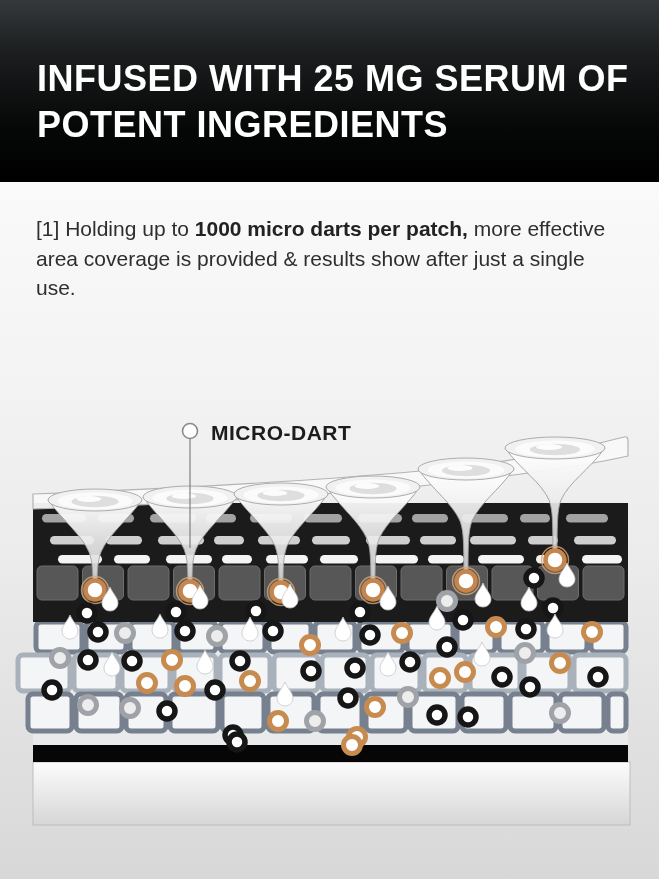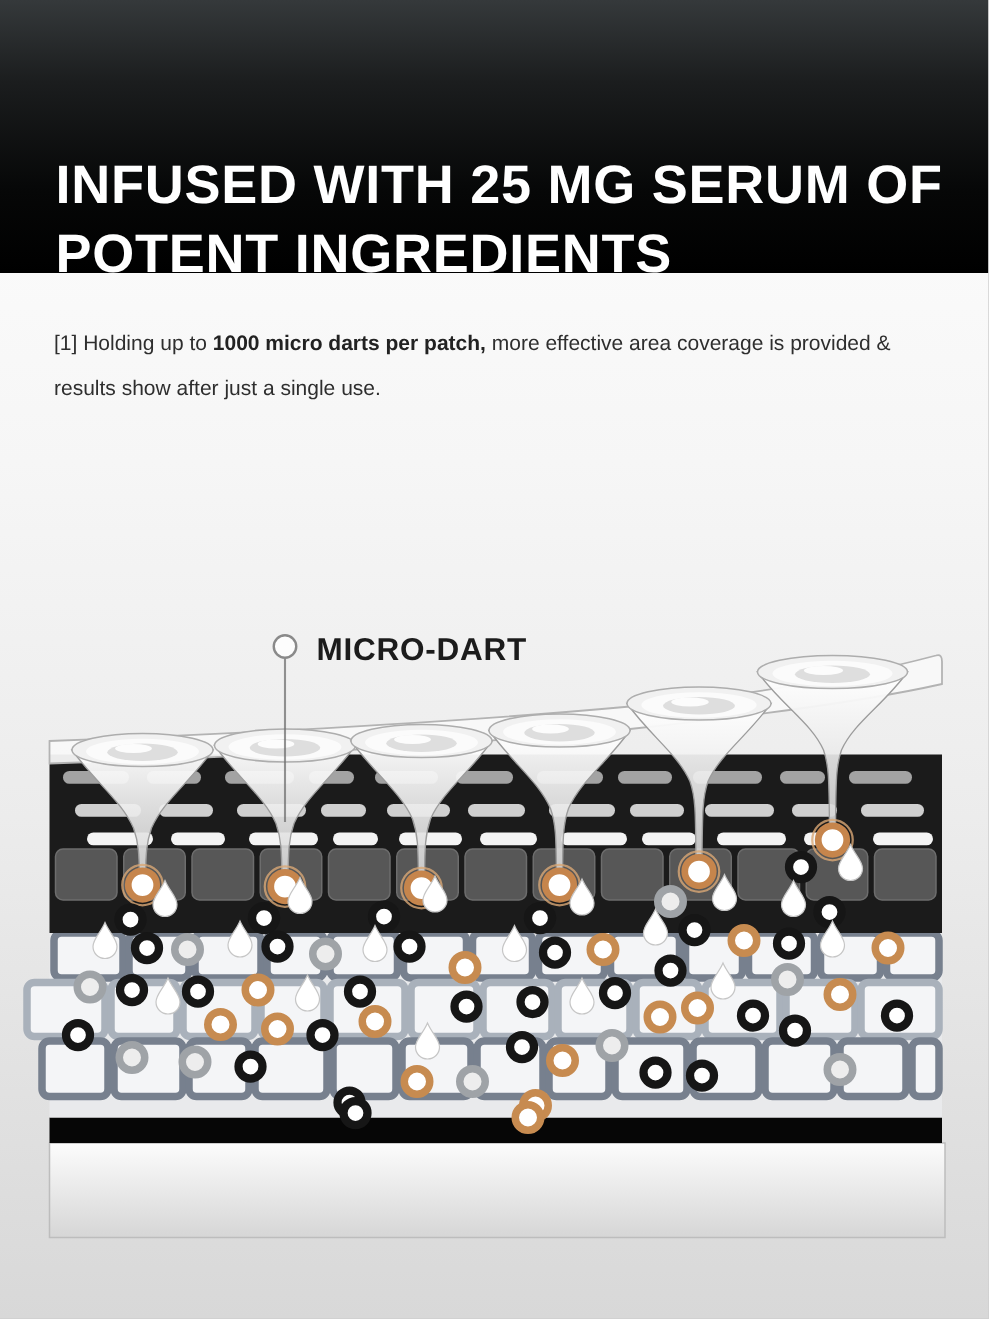--- a/index.html
+++ b/index.html
@@ -7,25 +7,25 @@
     position:relative;width:659px;height:879px;overflow:hidden;
     background:linear-gradient(180deg,#ffffff 0%,#f6f6f6 35%,#ececec 62%,#d8d8d8 100%);
     font-family:"Liberation Sans",sans-serif;
   }
   .hero{
     position:absolute;left:0;top:0;width:659px;height:182px;
     background:linear-gradient(180deg,#35393b 0%,#1b1d1e 30%,#060707 70%,#000 100%);
   }
   .hero-title{
     position:absolute;left:37px;top:56px;width:600px;
-    color:#fff;font-weight:700;font-size:36px;line-height:46px;letter-spacing:.5px;margin-top:44px;
+    color:#fff;font-weight:700;font-size:36px;line-height:46px;letter-spacing:.5px;
   }
   .hero-title span{display:block;white-space:nowrap;}
   .copy{position:absolute;left:36px;top:214px;width:586px;color:#2e2e2e;}
-  .copy p{margin:0 0 21px 0;font-size:14px;line-height:29.5px;}
+  .copy p{margin:0 0 21px 0;font-size:21px;line-height:29.5px;}
   .copy b{font-weight:700;color:#222;}
   .diagram-svg{position:absolute;left:0;top:400px;}
 </style>
 </head>
 <body>
 
 <div class="page">
 
   <div class="hero">
     <div class="hero-title">

